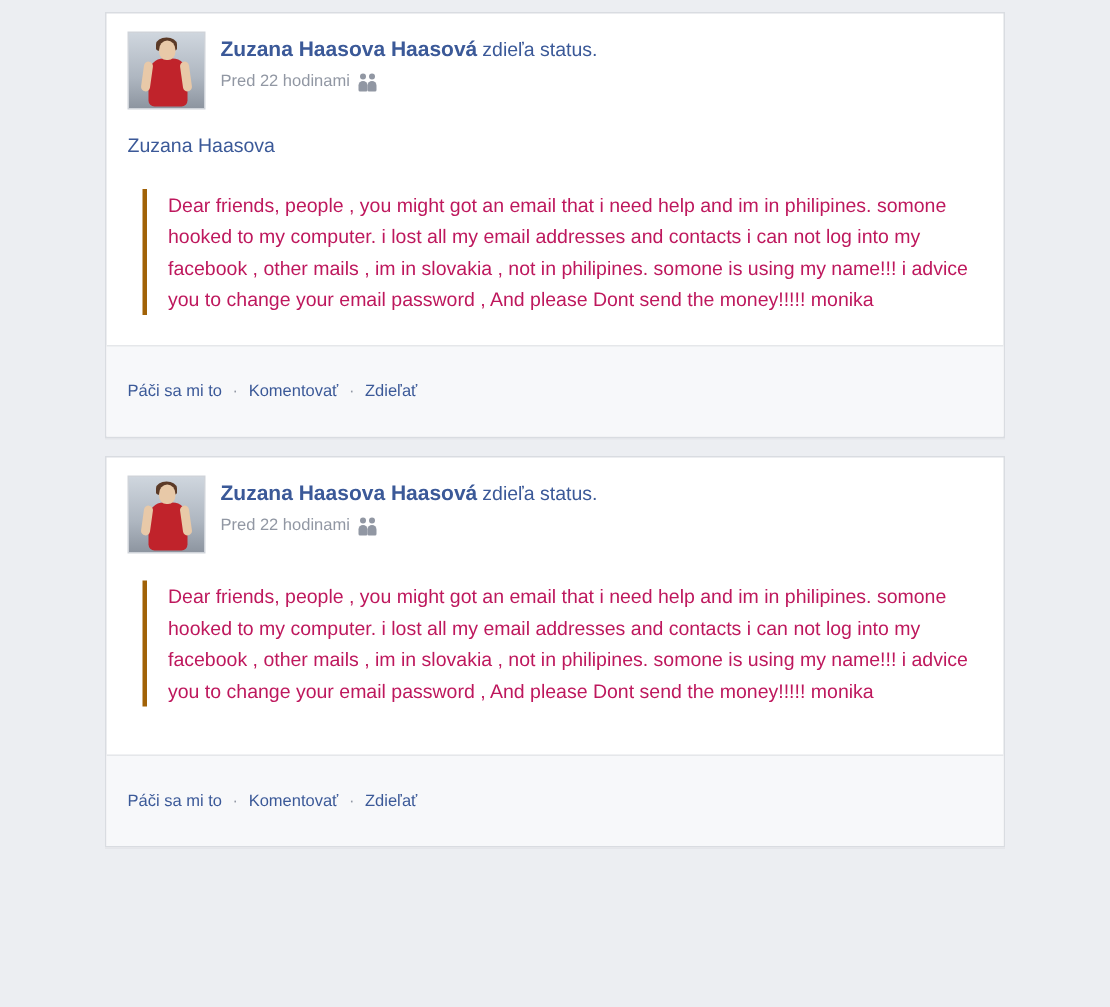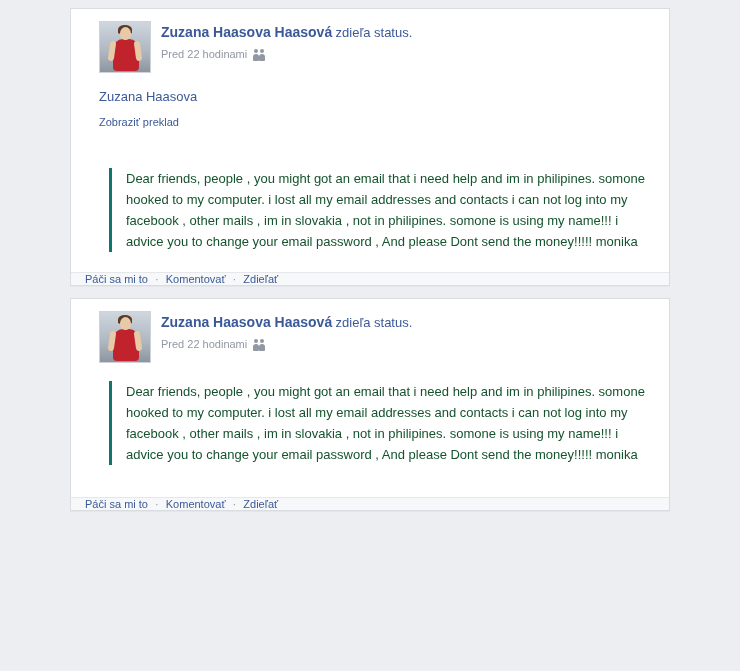--- a/index.html
+++ b/index.html
@@ -21,21 +21,21 @@
     padding-top: 8px;
     box-sizing: border-box;
   }
   .post {
     background: #ffffff;
     border: 1px solid #d9dce1;
     margin-bottom: 12px;
     box-shadow: 0 1px 0 rgba(0,0,0,0.03);
   }
   .post-body {
-    padding: 12px 14px 10px 28px;
+    padding: 12px 14px 10px 14px;
   }
   .post-header {
     display: flex;
     align-items: flex-start;
   }
   .avatar {
     width: 50px;
     height: 50px;
     flex: 0 0 50px;
     border: 1px solid #cfd3d9;
@@ -148,37 +148,37 @@
   }
   .translate-link {
     display: block;
     margin-top: 12px;
     font-size: 11px;
     color: #3b5998;
     text-decoration: none;
   }
 
   .quote {
-    margin: 40px 0 10px 10px;
+    margin: 22px 0 10px 10px;
     padding-left: 14px;
-    border-left: 3px solid #0f766e;
-    color: #14532d;
+    border-left: 3px solid #a16207;
+    color: #be185d;
     font-size: 13px;
     line-height: 21px;
     max-width: 545px;
   }
   .post.second .quote {
     margin-top: 18px;
     margin-bottom: 22px;
   }
 
   .post-footer {
     border-top: 1px solid #e5e7ea;
     background: #f7f8fa;
-    padding: 0 14px;
+    padding: 24px 14px;
     font-size: 11px;
     color: #9197a3;
   }
   .post-footer a {
     color: #3b5998;
     text-decoration: none;
   }
   .sep { color: #9197a3; margin: 0 4px; }
 </style>
 </head>
@@ -206,21 +206,20 @@
               <span class="h1"></span>
                 <span class="h2"></span>
               <span class="p1"></span>
                 <span class="p2"></span>
             </span>
           </div>
         </div>
       </div>
 
       <a href="#" class="shared-name">Zuzana Haasova</a>
-      <a href="#" class="translate-link">Zobraziť preklad</a>
 
       <div class="quote">Dear friends, people , you might got an email that i need help and im in philipines. somone hooked to my computer. i lost all my email addresses and contacts i can not log into my facebook , other mails , im in slovakia , not in philipines. somone is using my name!!! i advice you to change your email password , And please Dont send the money!!!!! monika</div>
     </div>
     <div class="post-footer">
       <a href="#">Páči sa mi to</a>
       <span class="sep">·</span>
       <a href="#">Komentovať</a>
       <span class="sep">·</span>
       <a href="#">Zdieľať</a>
     </div>

